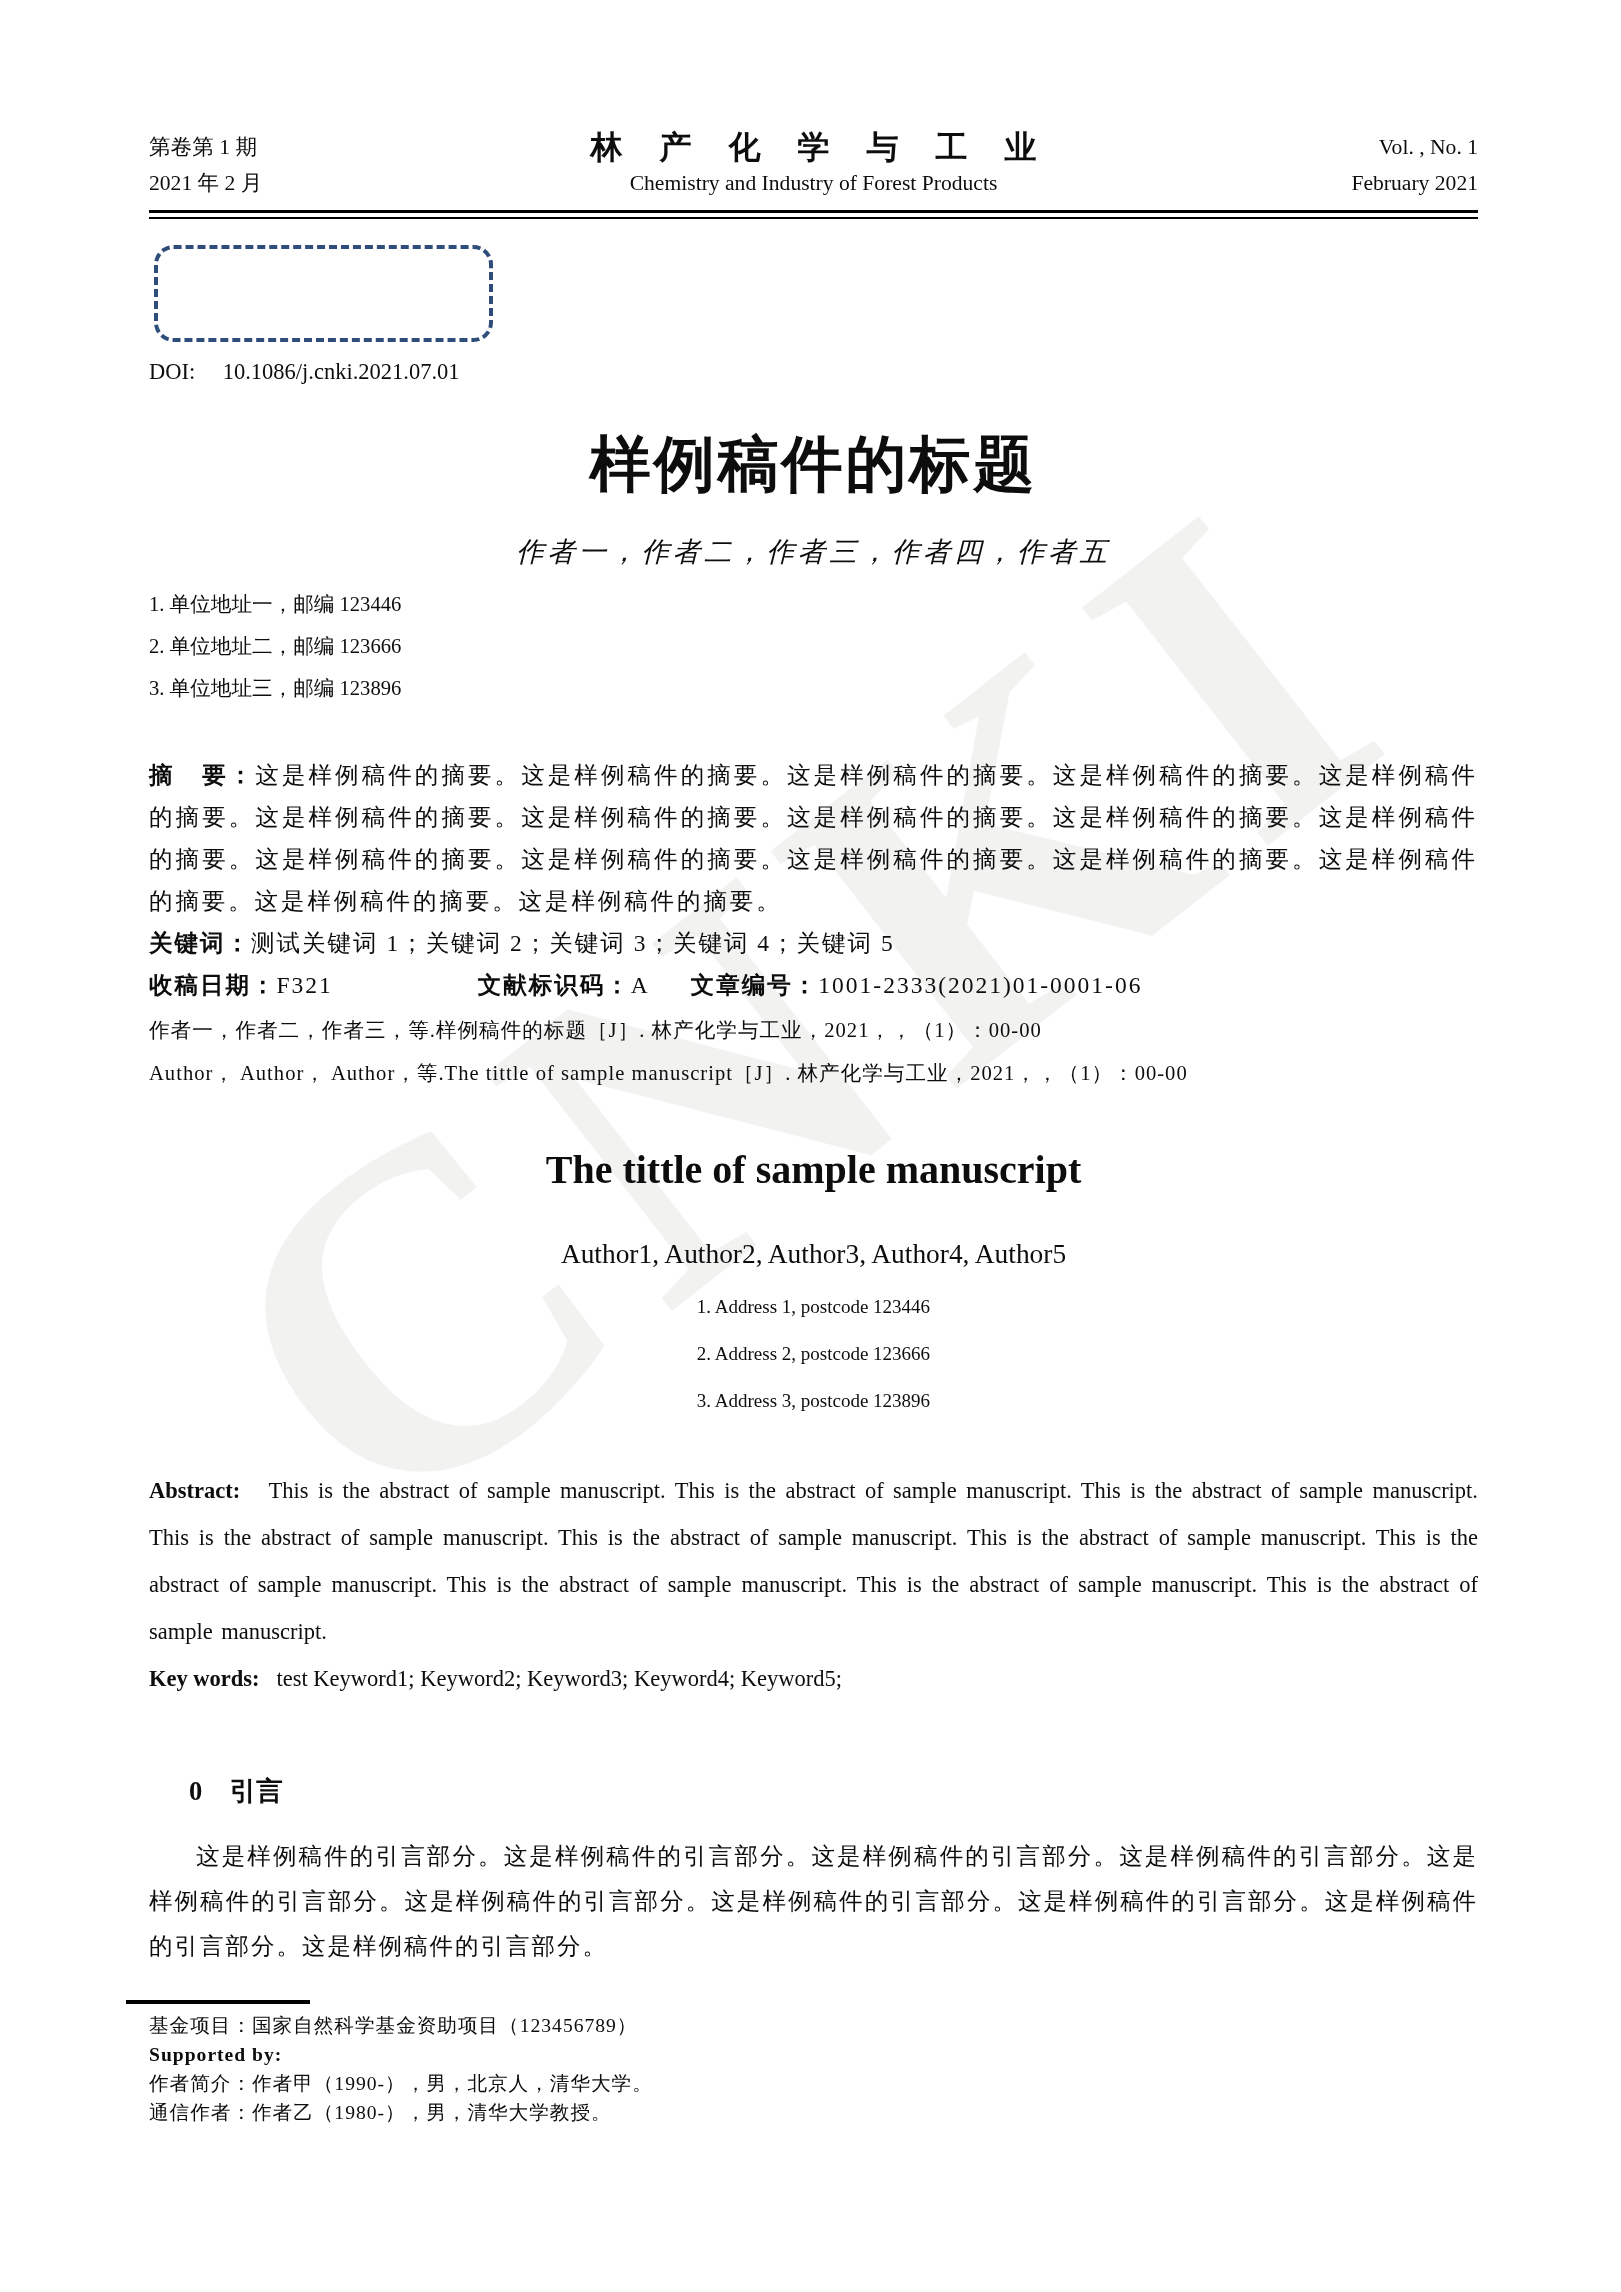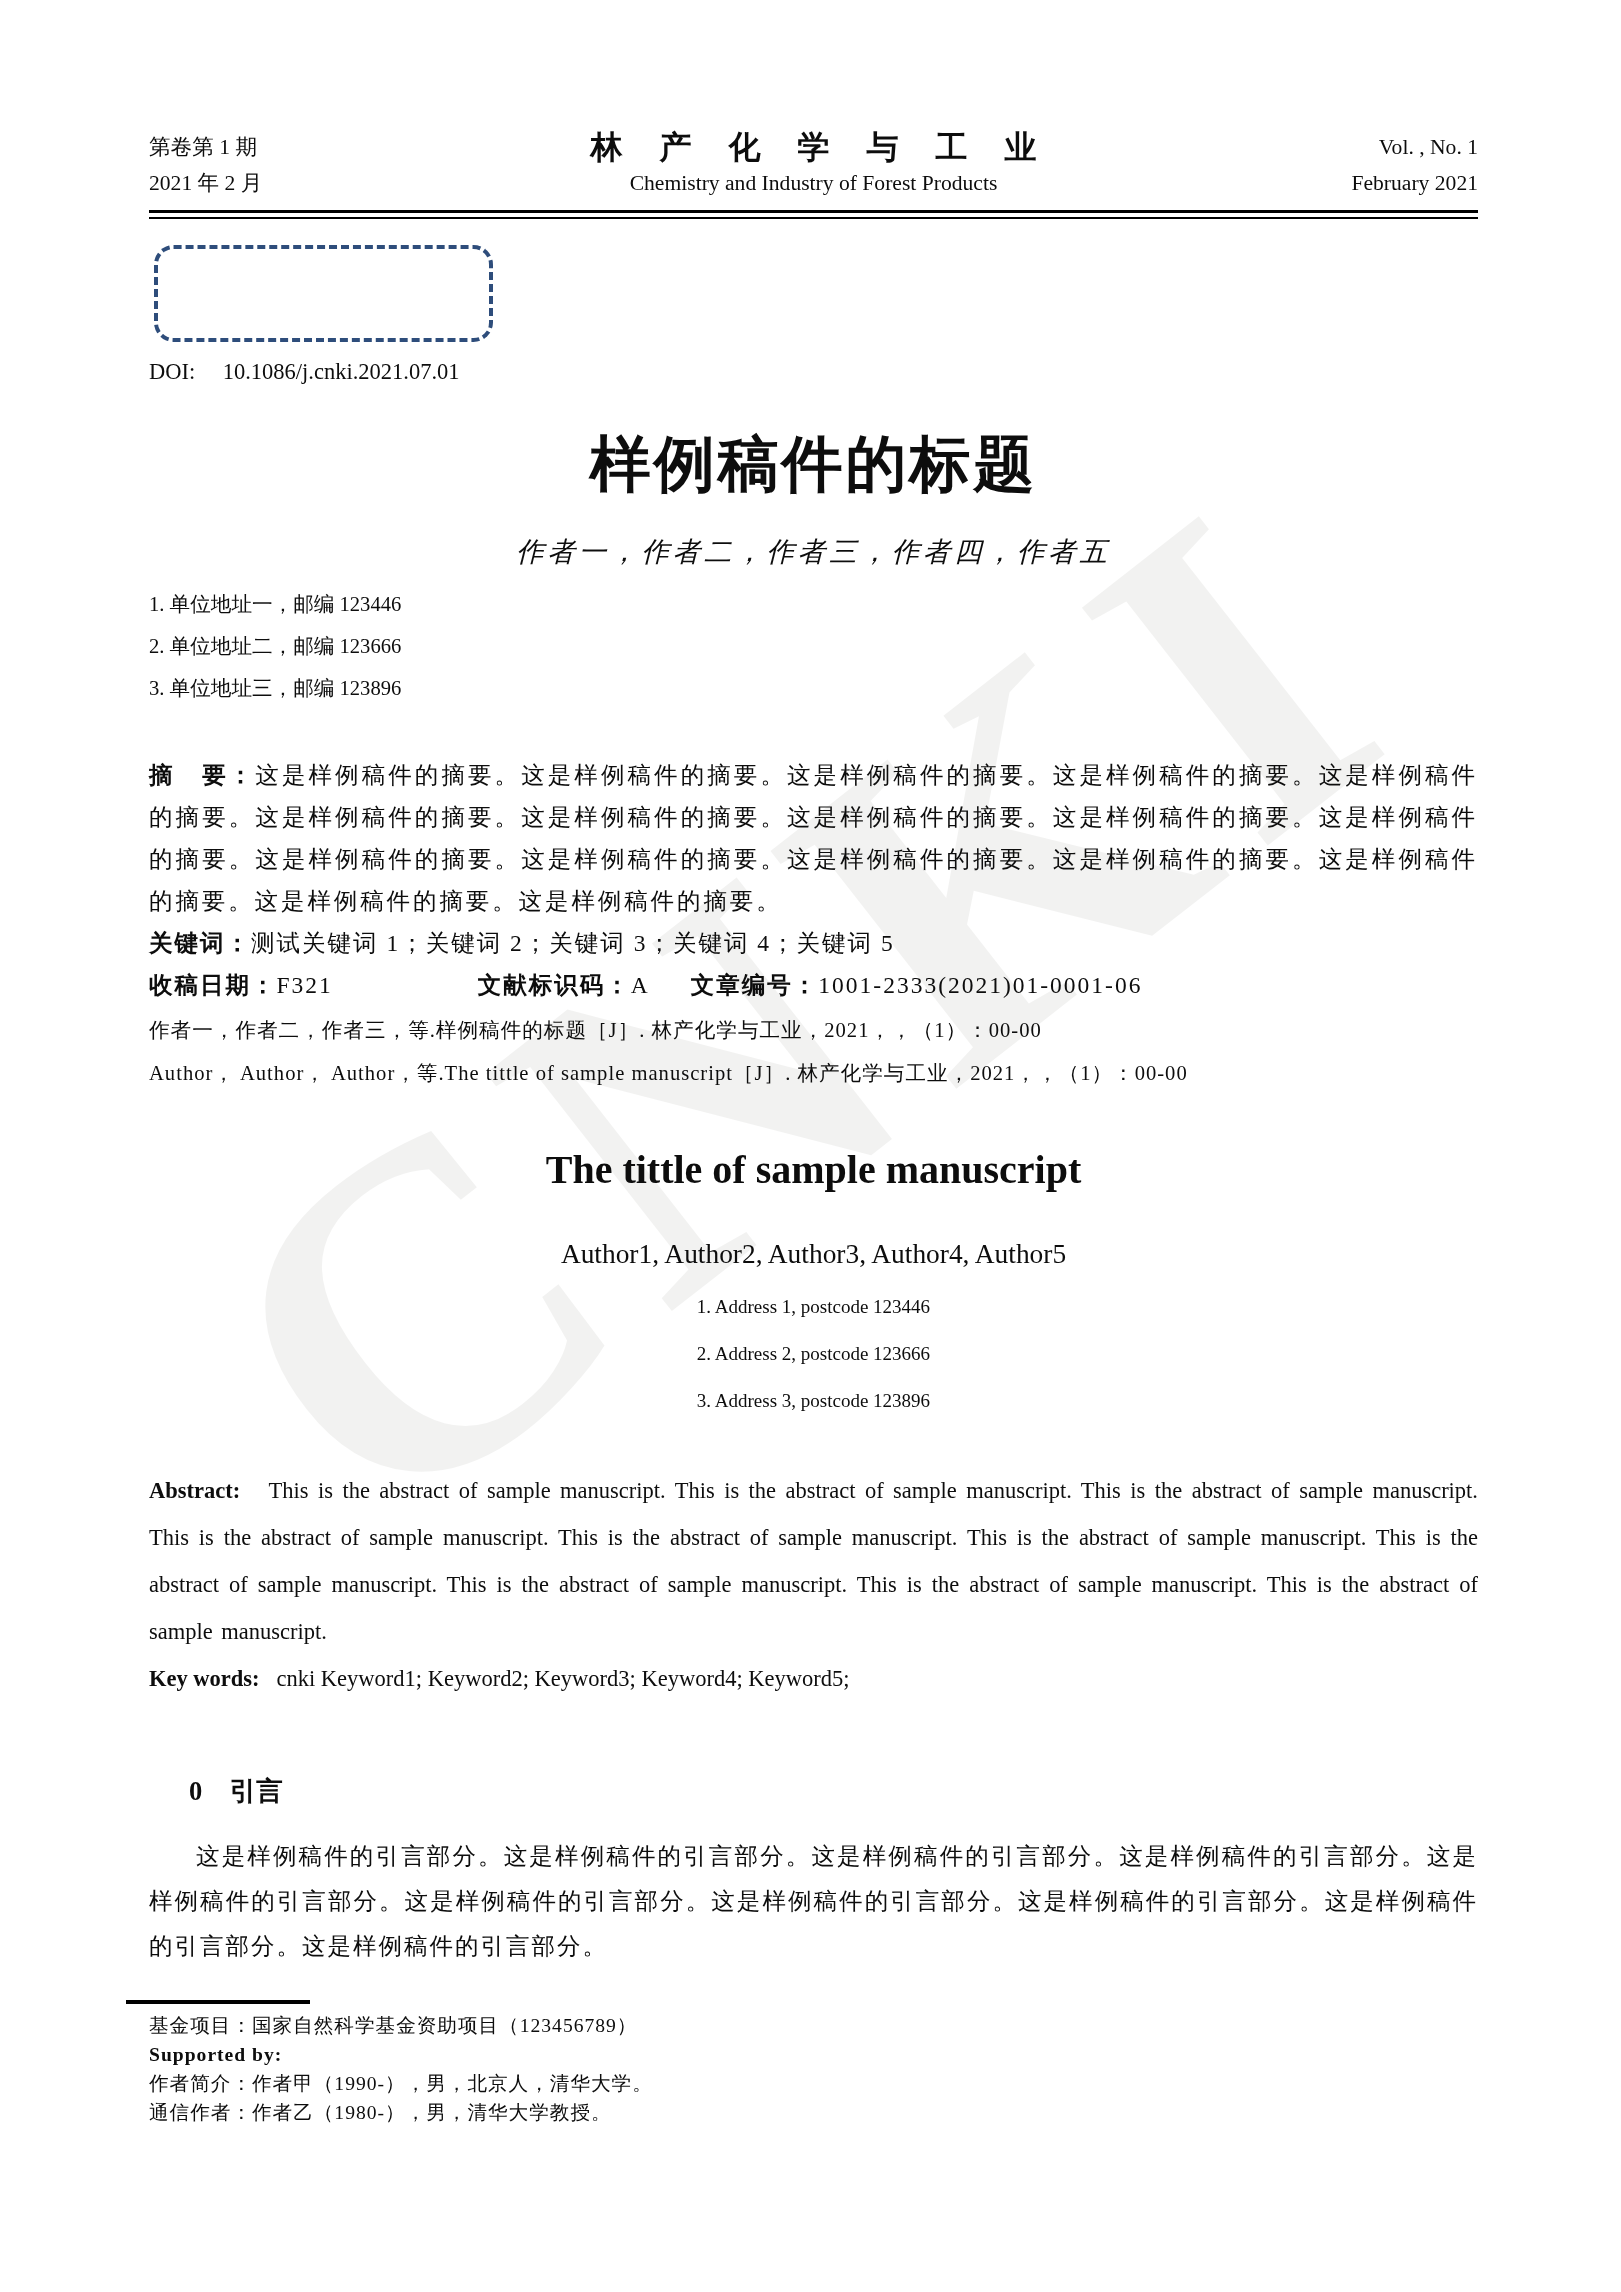--- a/index.html
+++ b/index.html
@@ -173,21 +173,21 @@
     <div class="affil-en-block">
       <div class="affil-en">1. Address 1, postcode 123446</div>
       <div class="affil-en">2. Address 2, postcode 123666</div>
       <div class="affil-en">3. Address 3, postcode 123896</div>
     </div>
 
     <div class="abs-en">
       <span class="lbl" style="font-family:'Liberation Serif','DejaVu Serif',serif;">Abstract:</span>&nbsp;&nbsp;&nbsp;<span>This is the abstract of sample manuscript. This is the abstract of sample manuscript. This is the abstract of sample manuscript. This is the abstract of sample manuscript. This is the abstract of sample manuscript. This is the abstract of sample manuscript. This is the abstract of sample manuscript. This is the abstract of sample manuscript. This is the abstract of sample manuscript. This is the abstract of sample manuscript.</span>
     </div>
     <div class="kw-en">
-      <span class="lbl" style="font-family:'Liberation Serif','DejaVu Serif',serif;">Key words:</span>&nbsp;&nbsp;&nbsp;<span>cnki Keyword1; Keyword2; Keyword3; Keyword4; Keyword5;</span>
+      <span class="lbl" style="font-family:'Liberation Serif','DejaVu Serif',serif;">Key words:</span>&nbsp;&nbsp;&nbsp;<span>test Keyword1; Keyword2; Keyword3; Keyword4; Keyword5;</span>
     </div>
 
     <div class="sec-head">
       <span class="num">0</span><span>引言</span>
     </div>
     <div class="intro">这是样例稿件的引言部分。这是样例稿件的引言部分。这是样例稿件的引言部分。这是样例稿件的引言部分。这是样例稿件的引言部分。这是样例稿件的引言部分。这是样例稿件的引言部分。这是样例稿件的引言部分。这是样例稿件的引言部分。这是样例稿件的引言部分。</div>
 
     <div class="foot-rule"></div>
     <div class="footnote">
       <div class="row">基金项目：国家自然科学基金资助项目（123456789）</div>

